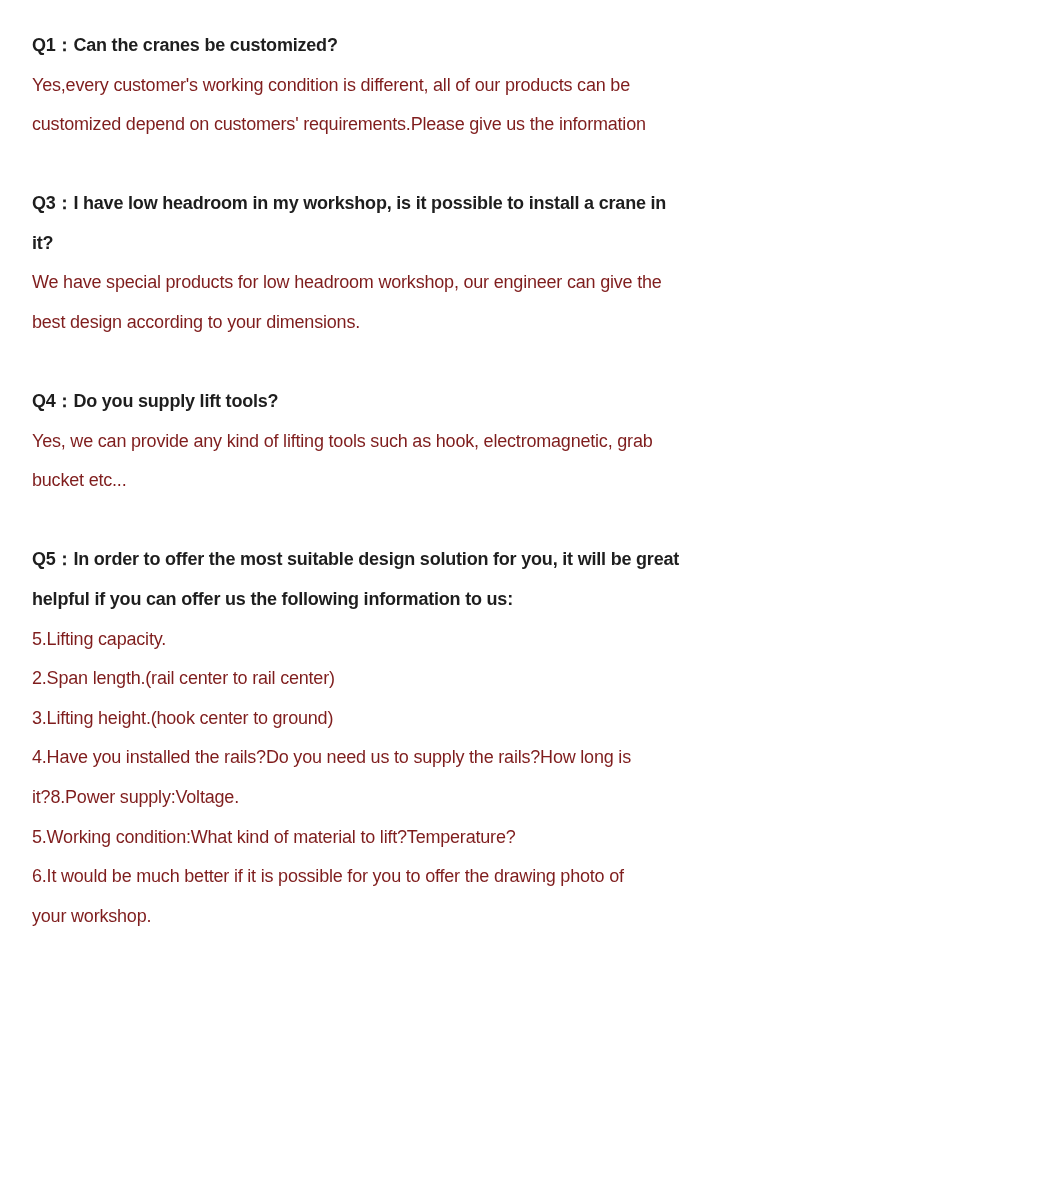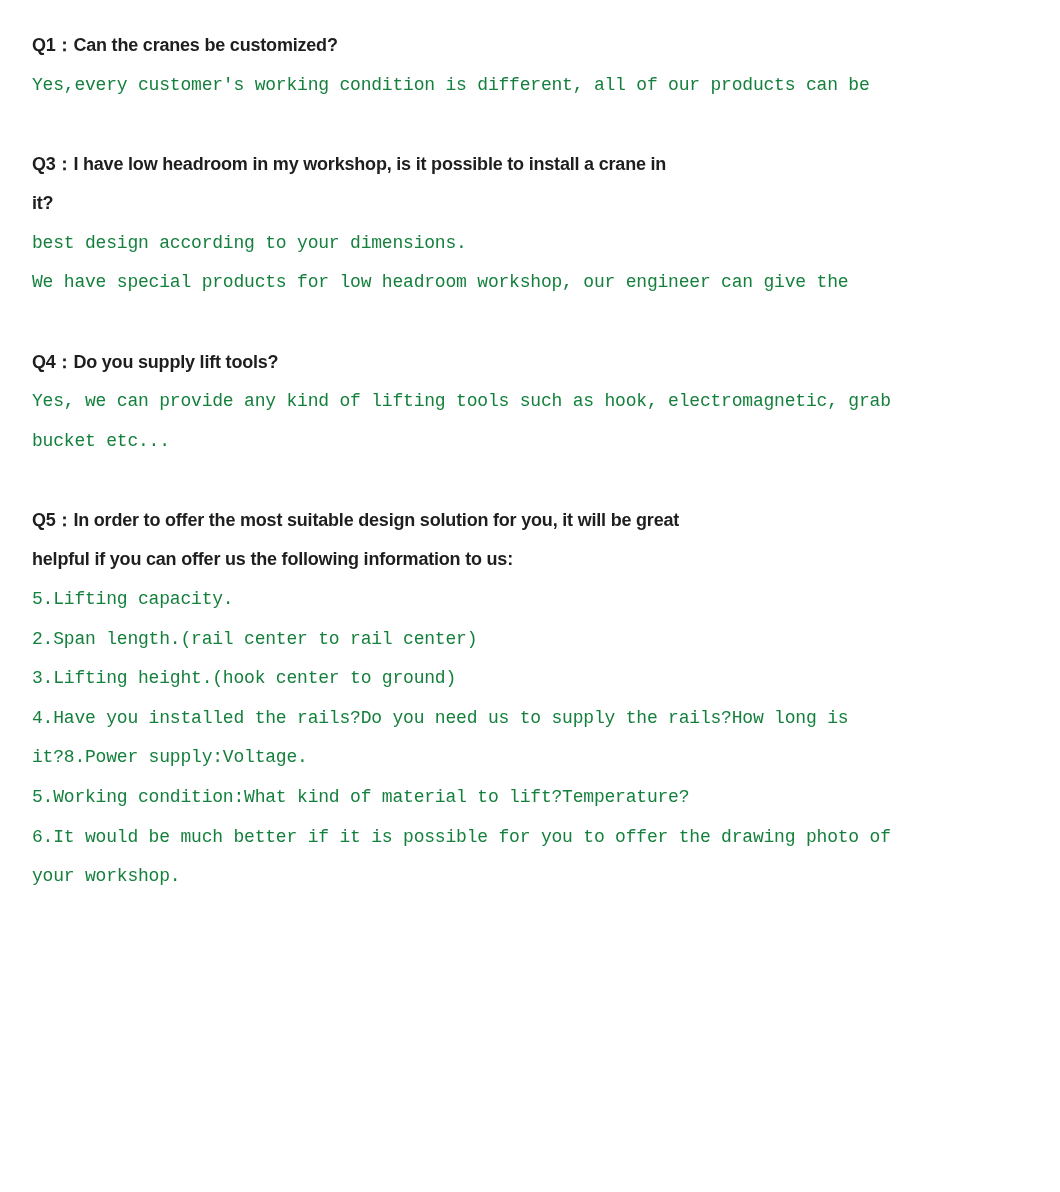--- a/index.html
+++ b/index.html
@@ -30,40 +30,40 @@
       height: 39.6px;
       white-space: nowrap;
       letter-spacing: -0.2px;
     }
     .q {
       font-weight: bold;
       color: #1e1e1e;
     }
     .a {
       font-weight: normal;
-      color: #15803d;
-      font-family: Liberation Mono, monospace;
+      color: #7f1d1d;
     }
   </style>
 </head>
 <body>
 
 <div class="faq">
 
   <div class="faq-block">
     <div class="line q">Q1：Can the cranes be customized?</div>
     <div class="line a">Yes,every customer's working condition is different, all of our products can be</div>
+    <div class="line a">customized depend on customers' requirements.Please give us the information</div>
   </div>
 
 
   <div class="faq-block">
     <div class="line q">Q3：I have low headroom in my workshop, is it possible to install a crane in</div>
     <div class="line q">it?</div>
+    <div class="line a">We have special products for low headroom workshop, our engineer can give the</div>
     <div class="line a">best design according to your dimensions.</div>
-    <div class="line a">We have special products for low headroom workshop, our engineer can give the</div>
   </div>
 
   <div class="faq-block">
     <div class="line q">Q4：Do you supply lift tools?</div>
     <div class="line a">Yes, we can provide any kind of lifting tools such as hook, electromagnetic, grab</div>
     <div class="line a">bucket etc...</div>
   </div>
 
   <div class="faq-block">
     <div class="line q">Q5：In order to offer the most suitable design solution for you, it will be great</div>

